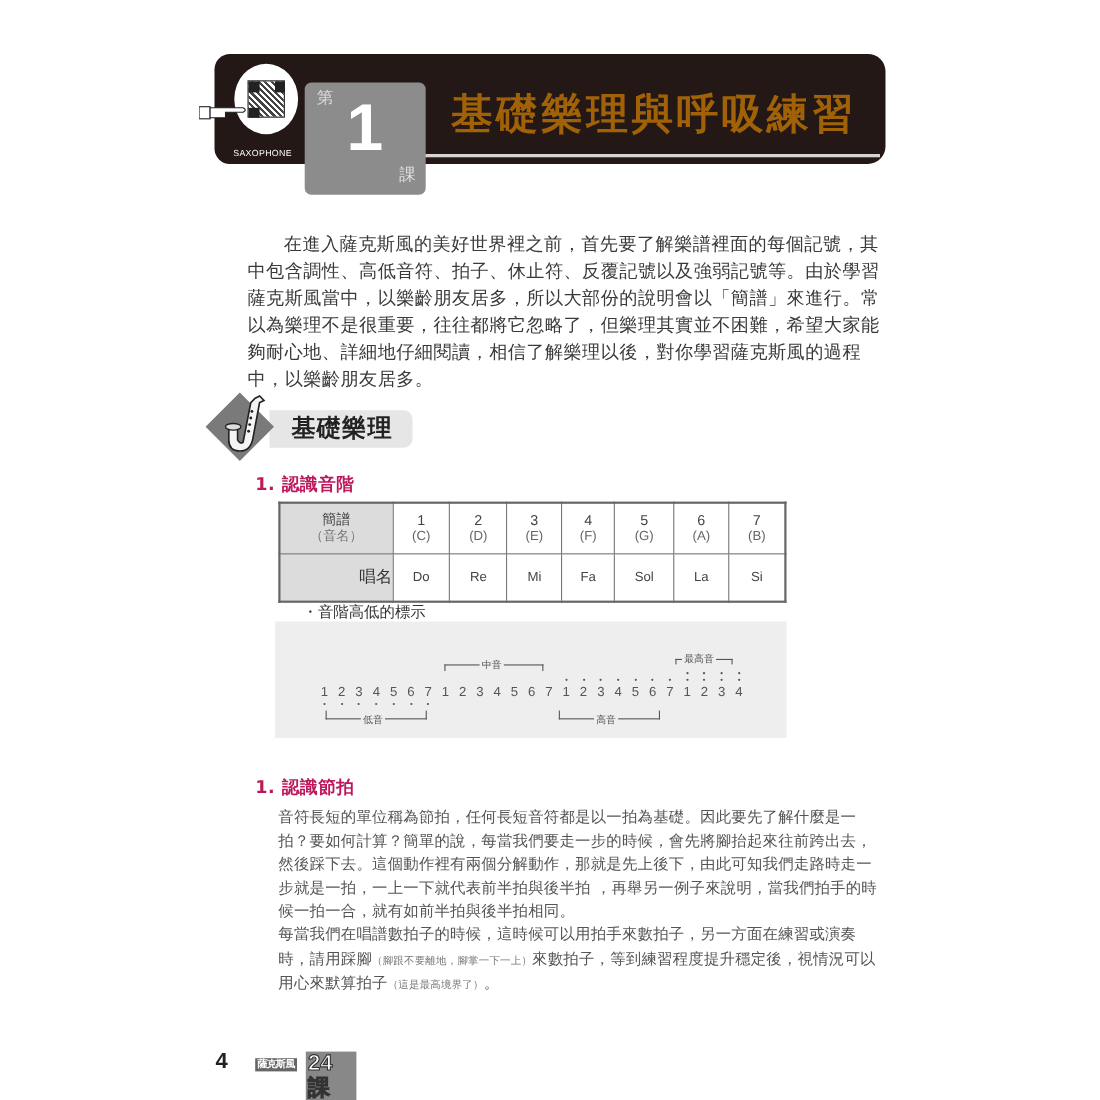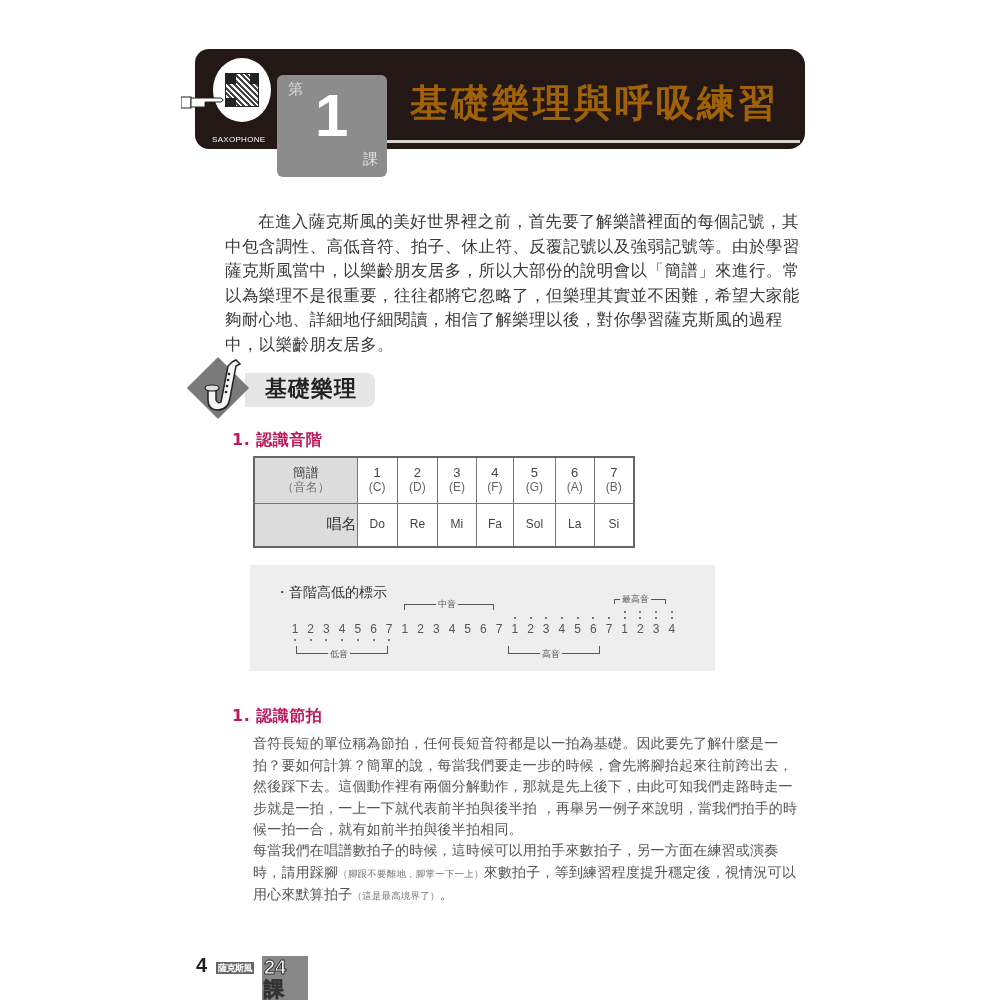--- a/index.html
+++ b/index.html
@@ -71,63 +71,63 @@
     position: absolute; left: 265px; top: 374px; font-size: 22px; color: #222;
     font-weight: bold; letter-spacing: 1px;
   }
 
   .sub-heading {
     position: absolute; font-size: 16px; font-weight: bold; color: #be185d; letter-spacing: 0.5px;
   }
 
   
   .scale-table {
-    position: absolute; left: 253px; top: 456px; width: 382px; height: 92px;
+    position: absolute; left: 253px; top: 456px; width: 462px; height: 92px;
     border-collapse: collapse; border: 2px solid #666;
     font-family: "Liberation Sans", sans-serif;
     padding-left: 48px;
   }
   .scale-table td {
     border: 1px solid #777; text-align: center; color: #444; font-size: 13px;
     line-height: 15px;
   }
   .scale-table td.head { background: #dcdcdc; width: 103px; font-family: "DejaVu Sans", sans-serif; }
   .scale-table tr.r1 td { height: 46px; }
   .scale-table tr.r2 td { height: 44px; font-size: 12px; }
   .scale-table .paren { color: #666; font-size: 12px; }
   .scale-table td.head .paren { font-size: 12px; color: #777; }
   .scale-table tr.r2 td.head { font-size: 15px; color: #333; text-align: right; }
 
   
   .pitch-box {
     position: absolute; left: 250px; top: 565px; width: 465px; height: 106px; background: #eeeeee;
   }
   .pitch-title {
-    position: absolute; left: 275px; top: 584px; font-size: 14px; color: #333;
+    position: absolute; left: 275px; top: 548px; font-size: 14px; color: #333;
   }
   .pitch-row { position: absolute; top: 622px; font-size: 12px; color: #555; font-family: "Liberation Sans", sans-serif; }
   .pitch-row span { position: absolute; width: 10px; text-align: center; }
   .dot { position: absolute; width: 2px; height: 2px; background: #555; border-radius: 1px; }
   .brk { position: absolute; border-color: #555; border-style: solid; }
   .brk-label { position: absolute; font-size: 9px; color: #555; background: #eeeeee; padding: 0 2px; }
 
   
   .beat-para {
     position: absolute; left: 253px; width: 545px; font-size: 14px; line-height: 21.5px;
     color: #555; letter-spacing: 0.2px;
   }
   .small-note { font-size: 9.5px; color: #777; }
 
   
   .page-num {
     position: absolute; left: 196px; top: 954px; font-size: 20px; font-weight: bold; color: #222;
     font-family: "Liberation Sans", sans-serif;
   }
   .book-logo {
-    position: absolute; left: 216px; top: 956px; width: 92px; height: 22px;
+    position: absolute; left: 232px; top: 956px; width: 92px; height: 22px;
   }
   .book-logo .lbl {
     position: absolute; left: 0; top: 6px; font-size: 9px; color: #fff; background: #666;
     padding: 0 2px; line-height: 12px; font-weight: bold; letter-spacing: -0.5px;
   }
   .book-logo .big {
     position: absolute; left: 46px; top: 0; font-size: 20px; font-weight: bold; color: #fff;
     -webkit-text-stroke: 1px #333; font-family: "Liberation Sans", sans-serif; line-height: 22px;
     background: #888; padding: 0 2px;
   }

